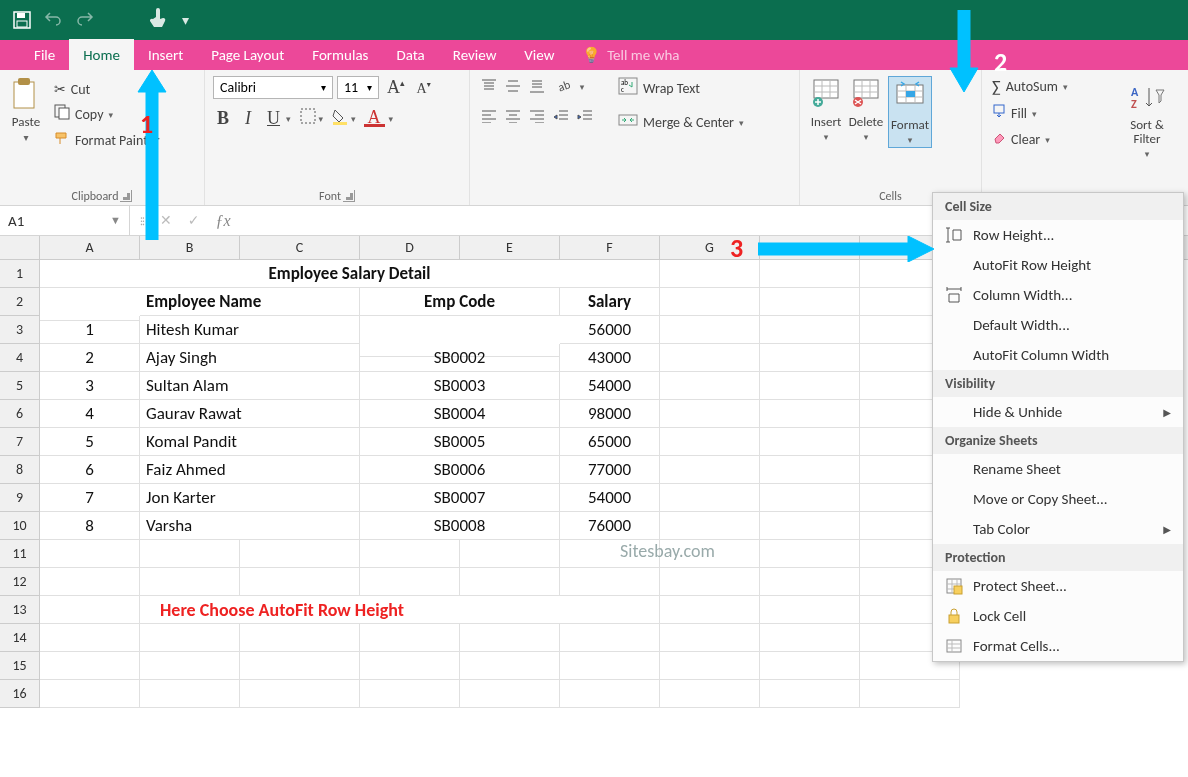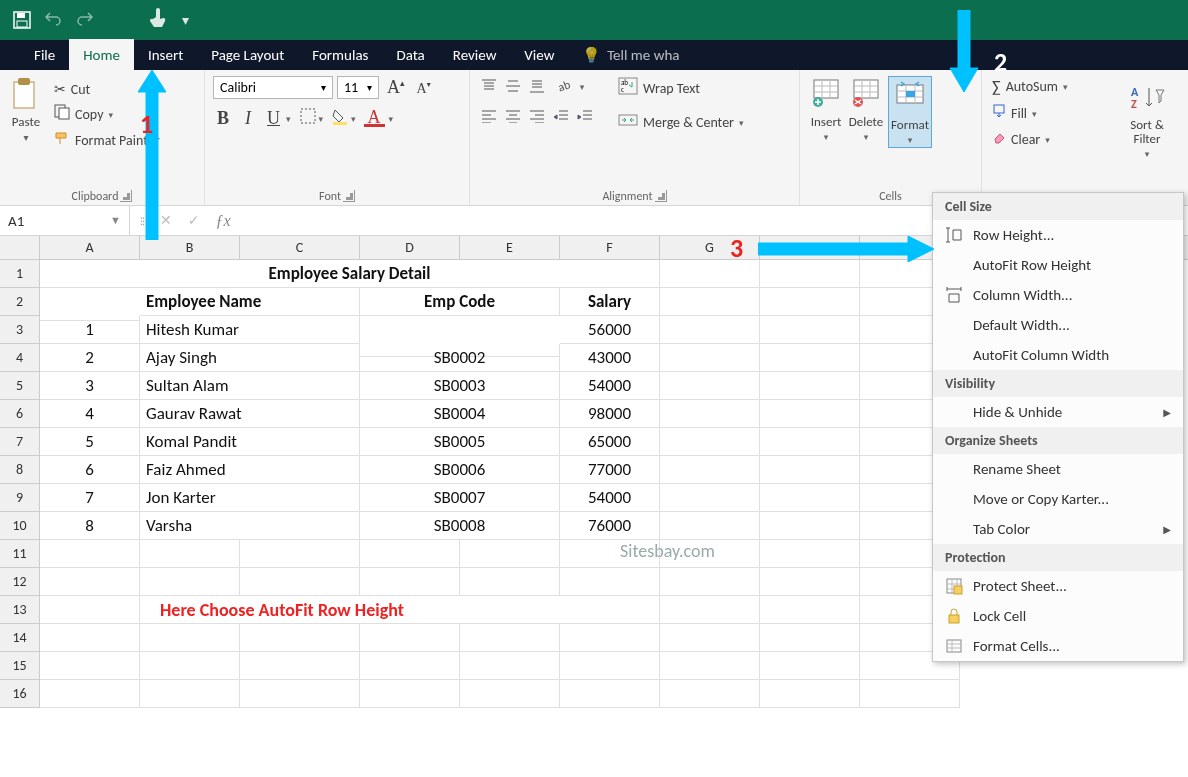--- a/index.html
+++ b/index.html
@@ -2,21 +2,21 @@
 <html><head>
 <meta charset="utf-8">
 <style>
   * { box-sizing: border-box; margin: 0; padding: 0; font-family: "Segoe UI", Calibri, Arial, sans-serif; }
   body { background: #fff; width: 1188px; height: 777px; overflow: hidden; position: relative; font-size: 14px; }
 
   .titlebar { background:#0b6e4f; height:40px; display:flex; align-items:center; padding:0 10px; color:#fff; }
   .titlebar .save-icon { width:24px; height:24px; display:flex; align-items:center; justify-content:center; }
   .titlebar .qat { display:flex; gap:14px; align-items:center; margin-left:10px; opacity:0.85; }
 
-  .tabbar { background:#0f172a; height:30px; display:flex; align-items:flex-end; padding:0 20px; gap:0; color:#fff; }
+  .tabbar { background:#ec4899; height:30px; display:flex; align-items:flex-end; padding:0 20px; gap:0; color:#fff; }
   .tab { padding:7px 14px 6px; font-size:15px; cursor:pointer; }
   .tab.active { background:#f5f5f5; color:#0b6e4f; }
   .tab.tellme { opacity:0.7; display:flex; align-items:center; gap:6px; }
 
   .ribbon { background:#f5f5f5; border-bottom:1px solid #d5d5d5; height:136px; display:flex; position:relative; }
   .group { border-right:1px solid #e2e2e2; display:flex; flex-direction:column; justify-content:space-between; padding:6px 8px 2px; }
   .group-label { text-align:center; font-size:12px; color:#666; margin-top:auto; display:flex; align-items:center; justify-content:center; gap:2px; }
   .group-body { display:flex; gap:8px; flex:1; align-items:flex-start; }
   .ribbon-btn { font-size:14px; color:#444; display:flex; align-items:center; gap:5px; cursor:pointer; padding:1px 2px; }
   .big-col { display:flex; flex-direction:column; align-items:center; gap:2px; font-size:13px; color:#444; cursor:pointer; }
@@ -251,24 +251,20 @@
         <div class="ribbon-btn">
           <span><svg width="20" height="18">
                 <rect x="1" y="4" width="18" height="10" fill="none" stroke="#888"></rect>
                 <path d="M4 9h4l-2-2m2 2-2 2 M16 9h-4l2-2m-2 2 2 2" stroke="#3a7" fill="none"></path>
               </svg></span>
           <span>Merge &amp; Center</span>
           <span style="font-size:9px;color:#666">▾</span>
         </div>
       </div>
     </div>
-    <div class="group-label">
-        <span>Alignment</span>
-        <span class="launch-icon"></span>
-      </div>
   </div>
 
   <div class="group" style="width:182px">
     <div class="group-body" style="gap:4px">
       <div class="big-col">
         <svg viewBox="0 0 36 36">
             <rect x="6" y="4" width="24" height="18" fill="#fff" stroke="#777"></rect>
             <path d="M6 10h24M6 16h24M14 4v18M22 4v18" stroke="#bbb"></path>
             <circle cx="10" cy="26" r="5" fill="#4a9"></circle>
             <path d="M10 23v6M7 26h6" stroke="#fff" stroke-width="1.5"></path>
@@ -566,21 +562,21 @@
   <div class="menu-section">Visibility</div>
   <div class="menu-item">
       <span>Hide &amp; Unhide</span>
       <span class="chev-right">▶</span>
     </div>
   <div class="menu-section">Organize Sheets</div>
   <div class="menu-item">
       <span>Rename Sheet</span>
     </div>
   <div class="menu-item">
-      <span>Move or Copy Karter...</span>
+      <span>Move or Copy Sheet...</span>
     </div>
   <div class="menu-item">
       <span>Tab Color</span>
       <span class="chev-right">▶</span>
     </div>
   <div class="menu-section">Protection</div>
   <div class="menu-item">
     <svg width="18" height="18">
         <rect x="2" y="2" width="14" height="14" stroke="#888" fill="none"></rect>
         <path d="M2 7h14M2 12h14M7 2v14M12 2v14" stroke="#bbb"></path>

